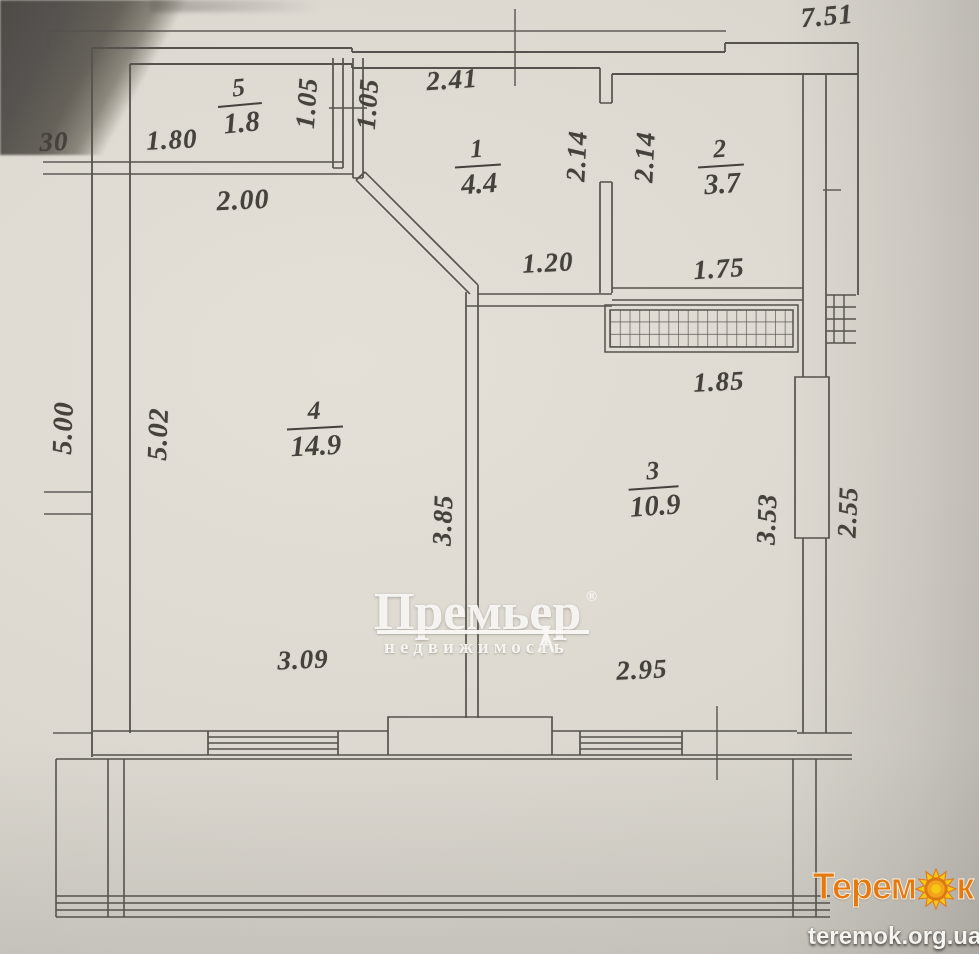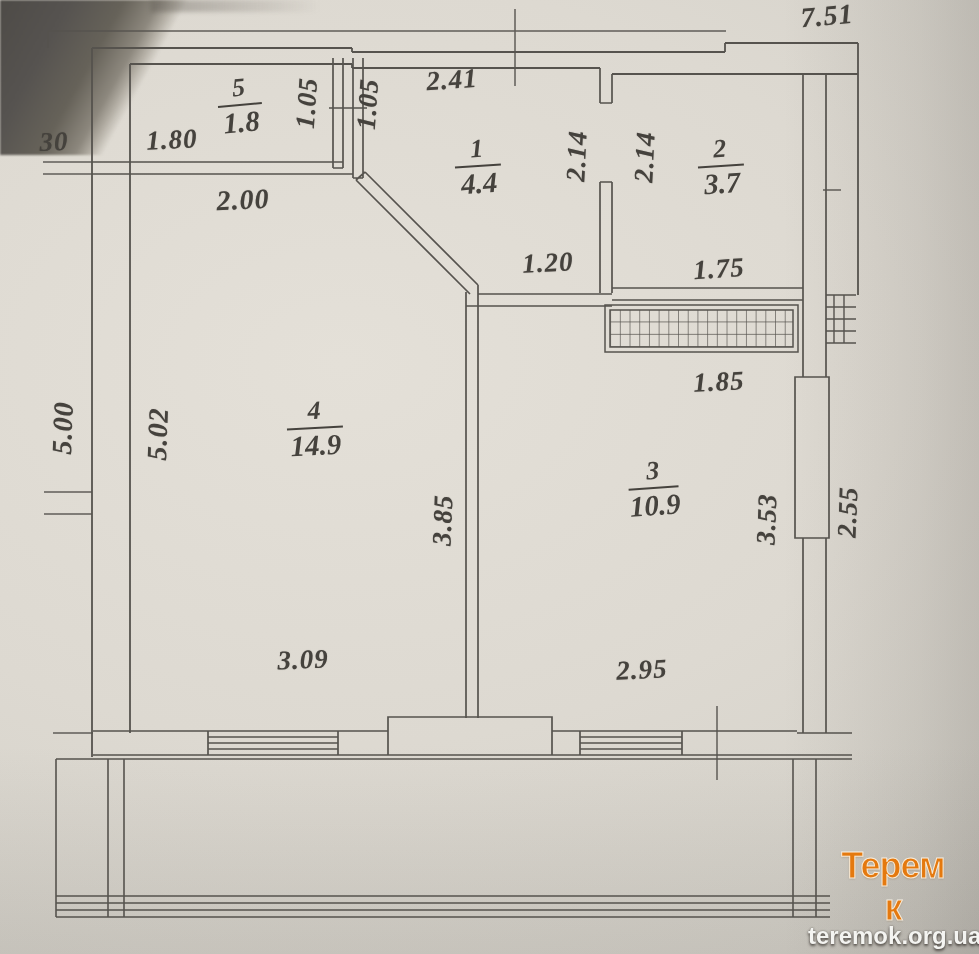--- a/index.html
+++ b/index.html
@@ -39,21 +39,21 @@
   .wm-brand{position:absolute;left:14px;top:0;font-size:52px;font-weight:700;line-height:1;
     text-shadow:0 1px 3px rgba(105,100,92,.45);}
   .wm-reg{position:absolute;left:226px;top:2px;font-size:15px;font-weight:700;}
   .wm-line{position:absolute;left:17px;top:44px;width:212px;height:4px;background:rgba(250,249,246,.93);
     box-shadow:0 1px 2px rgba(105,100,92,.4);}
   .wm-sub{position:absolute;left:24px;top:50px;font-size:19px;font-weight:700;letter-spacing:5px;
     text-shadow:0 1px 2px rgba(105,100,92,.45);}
   .wm-icon{position:absolute;left:174px;top:38px;}
   
   .wm-teremok{position:absolute;left:808px;top:862px;width:170px;font-family:"Liberation Sans",sans-serif;text-align:center;}
-  .tk-row1{display:flex;align-items:center;justify-content:center;height:50px;flex-direction:column;}
+  .tk-row1{display:flex;align-items:center;justify-content:center;height:50px;}
   .tk-txt{font-size:36px;font-weight:800;color:#e4790f;letter-spacing:-1px;
     -webkit-text-stroke:1px rgba(255,250,238,.85);
     text-shadow:0 1px 2px rgba(120,70,10,.35);}
   .tk-sun{margin:0 -1px;position:relative;top:2px;}
   .tk-url{font-size:24px;font-weight:700;color:#f4f4f1;letter-spacing:0px;margin-top:10px;
     text-shadow:0 2px 3px rgba(50,45,40,.8),0 0 2px rgba(50,45,40,.5);}
 </style>
 </head>
 <body>
 
@@ -165,20 +165,30 @@
     <span class="rnum">4</span>
     <span class="rline" style="width:56px;"></span>
     <span class="rarea">14.9</span>
   </div>
   <div class="room" style="left:654px;top:489px;transform:translate(-50%,-50%) rotate(-4deg);">
     <span class="rnum">3</span>
     <span class="rline" style="width:50px;"></span>
     <span class="rarea">10.9</span>
   </div>
 
+  <div class="wm-premier">
+    <span class="wm-brand">Премьер</span>
+    <span class="wm-reg">®</span>
+    <span class="wm-line"></span>
+    <svg class="wm-icon" width="24" height="30" viewBox="0 0 24 30">
+      <circle cx="12" cy="5" r="3.6" fill="rgba(250,249,246,.93)"></circle>
+      <path d="M12 8 L5 28 M12 8 L19 28 M12 8 V23" stroke="rgba(250,249,246,.93)" stroke-width="2.6" fill="none"></path>
+    </svg>
+    <span class="wm-sub">недвижимость</span>
+  </div>
 
   <div class="wm-teremok">
     <div class="tk-row1">
       <span class="tk-txt">Терем</span>
       <svg class="tk-sun" width="42" height="42" viewBox="0 0 40 40">
         <g fill="#f6c713" stroke="#e07818" stroke-width="1">
           <path d="M20 1 L23.5 9.5 L16.5 9.5 Z"></path>
           <path d="M20 1 L23.5 9.5 L16.5 9.5 Z" transform="rotate(30 20 20)"></path>
           <path d="M20 1 L23.5 9.5 L16.5 9.5 Z" transform="rotate(60 20 20)"></path>
           <path d="M20 1 L23.5 9.5 L16.5 9.5 Z" transform="rotate(90 20 20)"></path>

